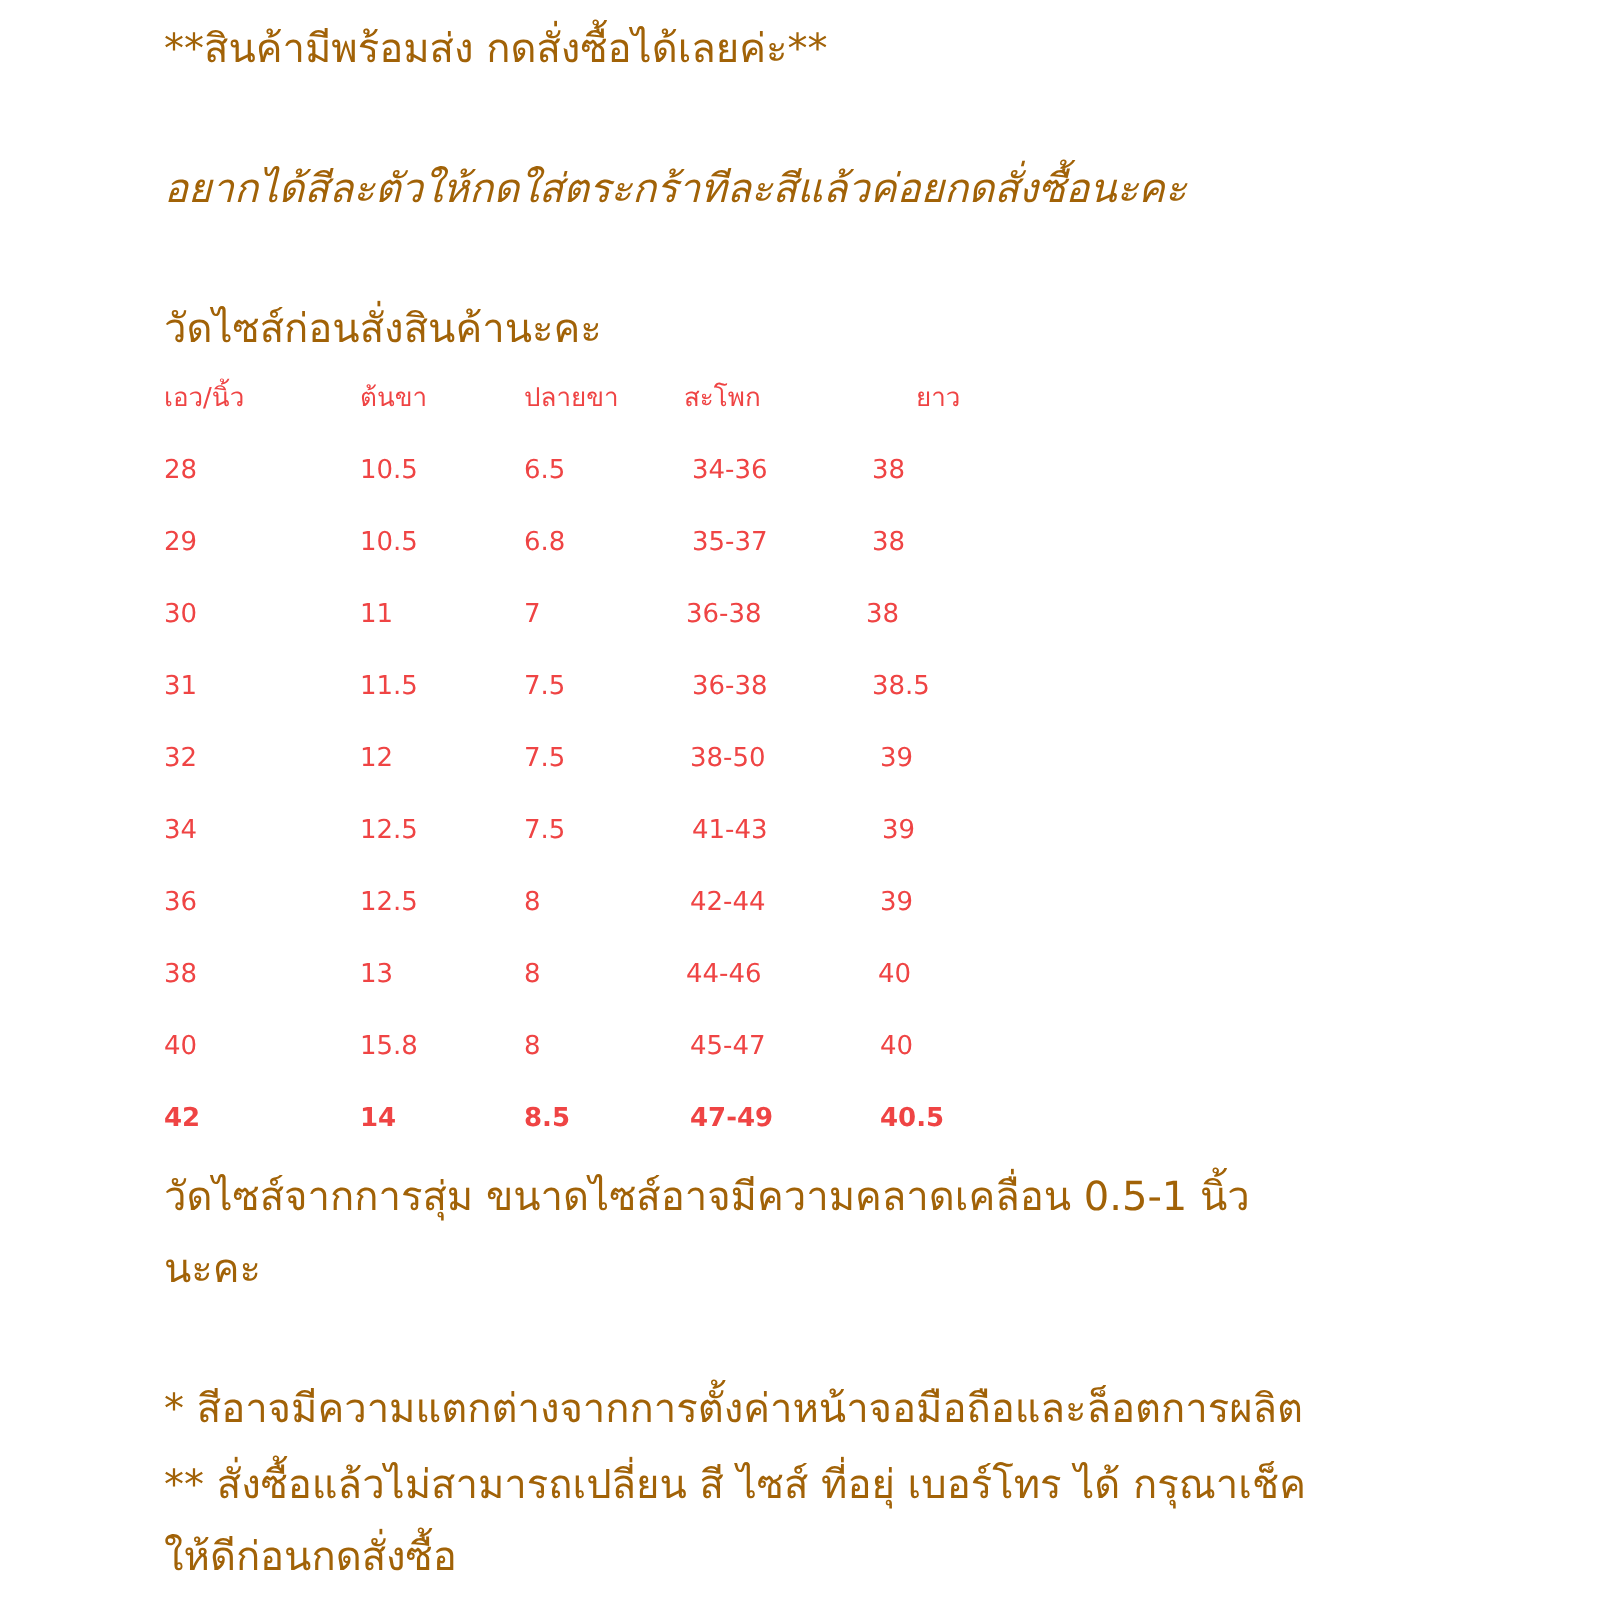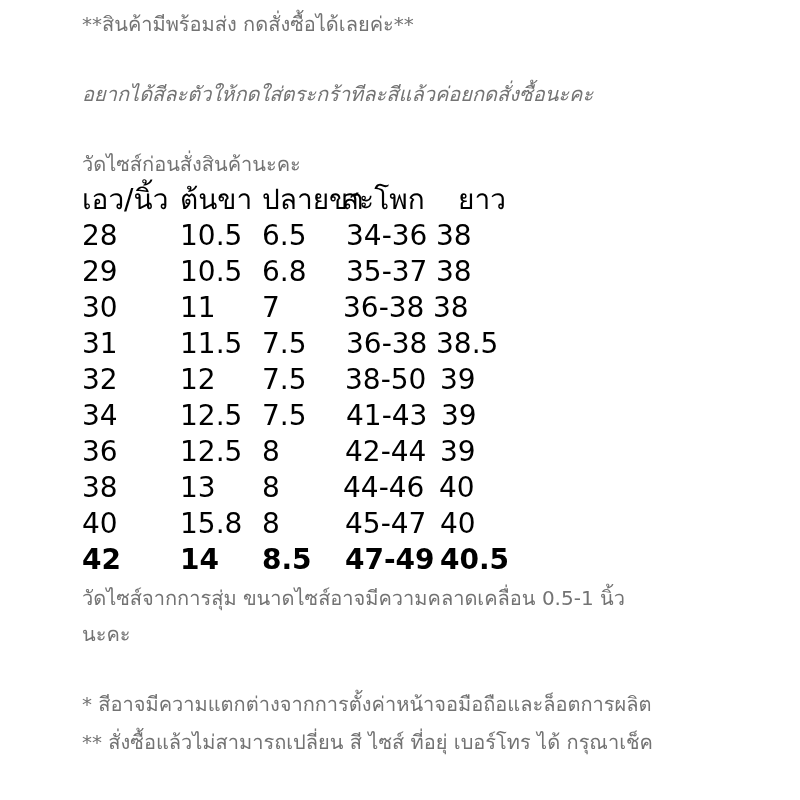--- a/index.html
+++ b/index.html
@@ -19,30 +19,30 @@
       position: absolute;
       left: 0; top: 0;
       width: 800px; height: 800px;
     }
     .line {
       position: absolute;
       left: 82px;
       font-size: 20px;
       line-height: 28px;
       white-space: nowrap;
-      color: #737373;
+      color: #a16207;
     }
     .table-row {
       position: absolute;
       left: 0;
       width: 800px;
       height: 30px;
-      font-size: 28px;
+      font-size: 13px;
       line-height: 28px;
-      color: #000000;
+      color: #ef4444;
     }
     .cell {
       position: absolute;
       top: 0;
       white-space: nowrap;
     }
     .c0 { left: 82px; }
     .c1 { left: 180px; }
     .c2 { left: 262px; }
     .c3 { left: 344px; }
@@ -150,15 +150,16 @@
       <span class="cell c3" style="left:345px;">47-49</span>
       <span class="cell c4" style="left:440px;">40.5</span>
     </div>
   </div>
 
   <div class="line" style="top:584px;">วัดไซส์จากการสุ่ม ขนาดไซส์อาจมีความคลาดเคลื่อน 0.5-1 นิ้ว</div>
   <div class="line" style="top:620px;">นะคะ</div>
 
   <div class="line" style="top:690px;">* สีอาจมีความแตกต่างจากการตั้งค่าหน้าจอมือถือและล็อตการผลิต</div>
   <div class="line" style="top:728px;">** สั่งซื้อแล้วไม่สามารถเปลี่ยน สี ไซส์ ที่อยุ่ เบอร์โทร ได้ กรุณาเช็ค</div>
+  <div class="line" style="top:764px;">ให้ดีก่อนกดสั่งซื้อ</div>
 
   <div class="cut-line"></div>
 </div>
 
 </body></html>

